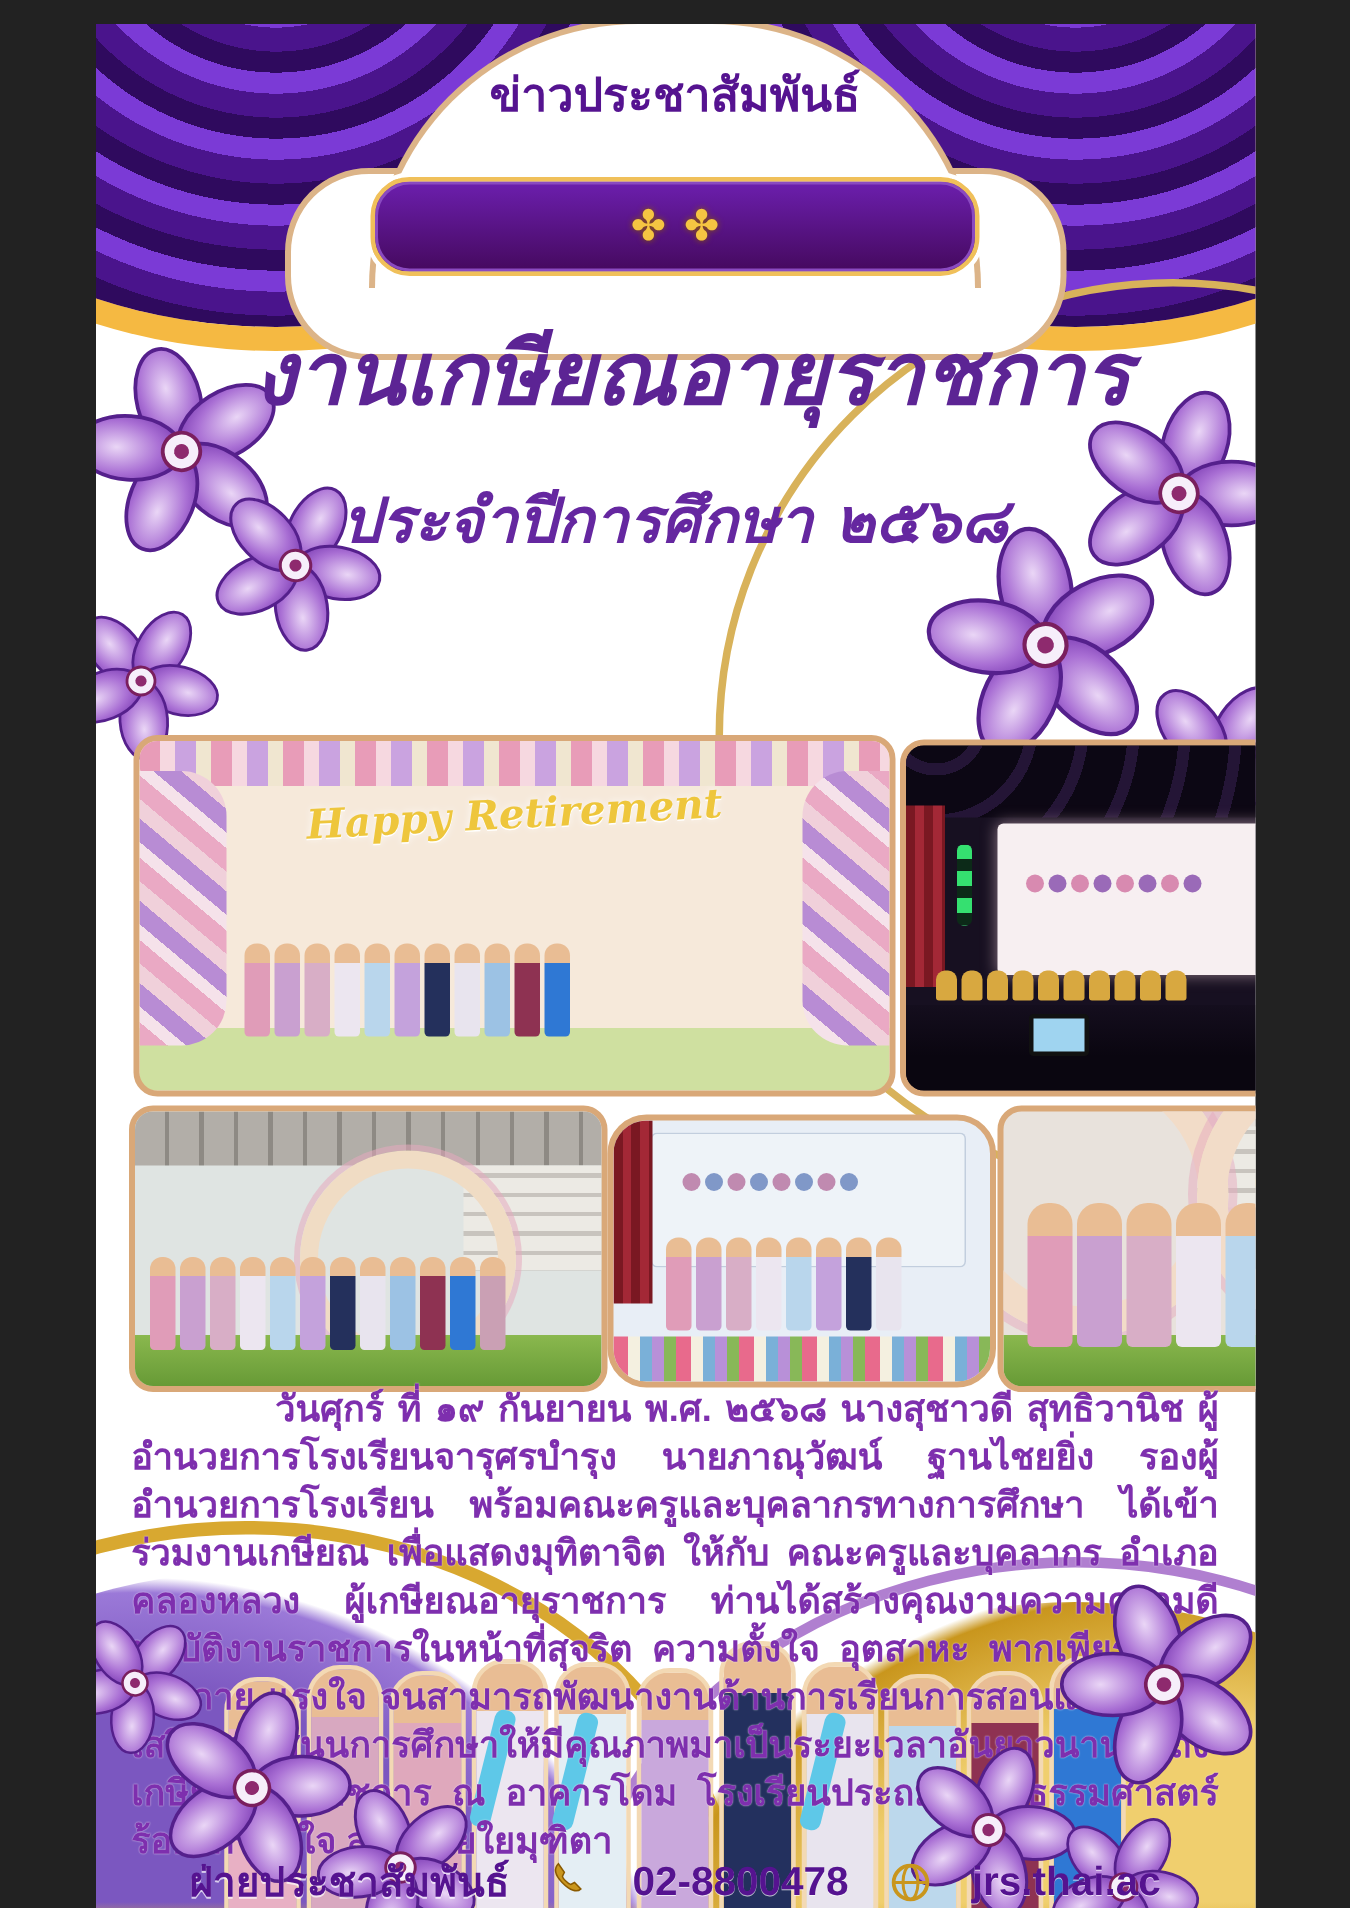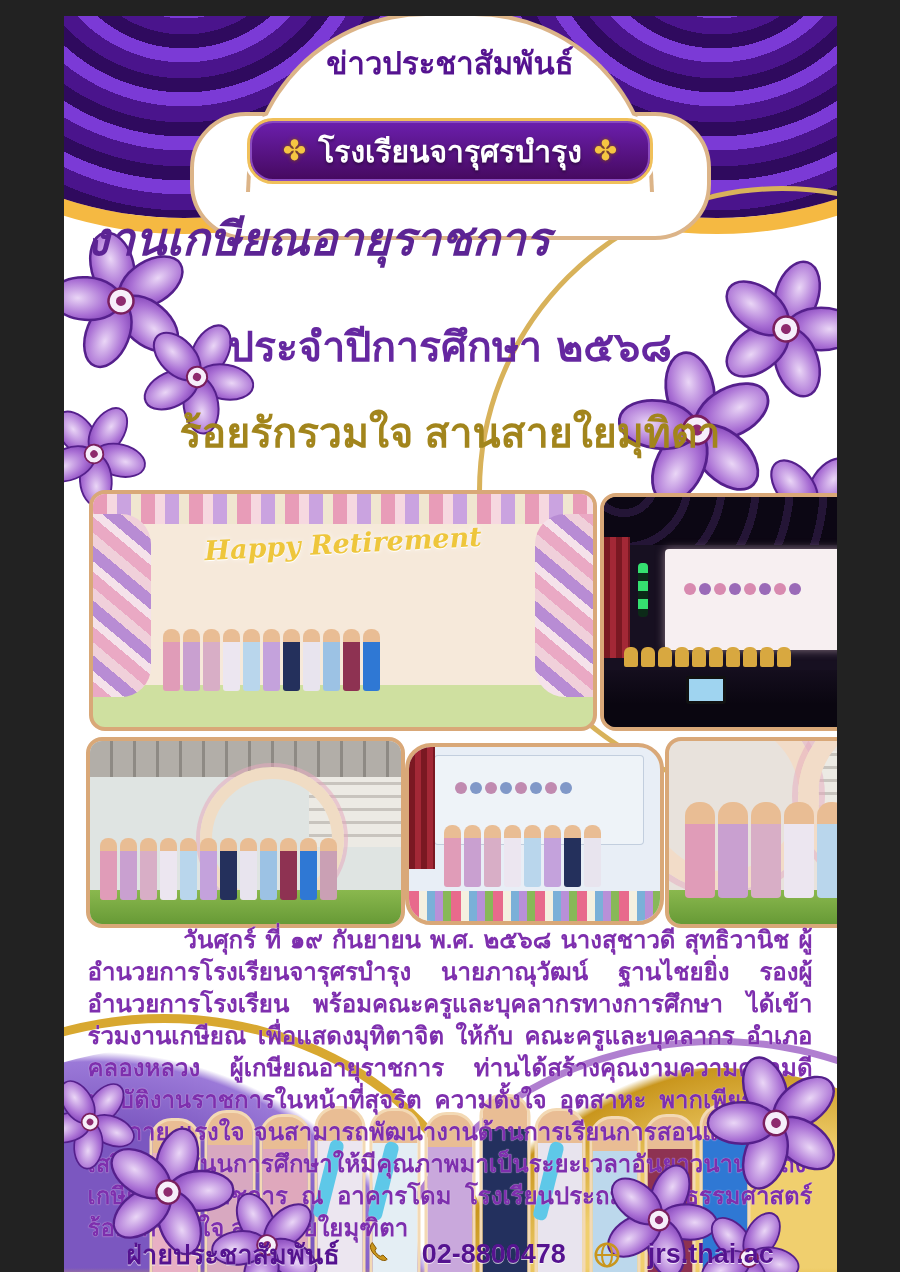--- a/index.html
+++ b/index.html
@@ -28,24 +28,24 @@
   .news-title{font-size:31px;font-weight:bold;color:#551390;}
   .issue{font-size:23px;font-weight:bold;color:#6a1fa0;margin-top:8px;}
   
   .school-banner{position:absolute;left:50%;top:102px;transform:translateX(-50%);
     width:400px;height:60px;z-index:6;display:flex;align-items:center;justify-content:center;gap:12px;
     background:linear-gradient(180deg,#6c1fae,#45095e);border:3px solid #f0c05a;border-radius:26px;
     box-shadow:0 0 0 3px #fff, inset 0 0 0 2px #8a4ac0;}
   .school-banner .txt{color:#fff;font-size:30px;font-weight:bold;text-shadow:0 2px 3px rgba(0,0,0,.4);}
   .gold-flower{color:#f5c542;font-size:28px;line-height:1;text-shadow:0 0 4px #8a5a00;}
   
-  .main-title{position:absolute;left:0;right:0;top:186px;text-align:left;z-index:5;
-    font-family:"DejaVu Serif",serif;font-style:italic;font-weight:bold;font-size:46px;color:#5c2494;padding-left:23px;}
+  .main-title{position:absolute;left:0;right:0;top:186px;text-align:center;z-index:5;
+    font-family:"DejaVu Serif",serif;font-style:italic;font-weight:bold;font-size:58px;color:#5c2494;padding-left:23px;}
   .year-line{position:absolute;left:0;right:0;top:298px;text-align:center;z-index:5;
-    font-family:"DejaVu Serif",serif;font-weight:bold;font-size:41px;color:#6527a0;}
+    font-family:"DejaVu Serif",serif;font-style:italic;font-weight:bold;font-size:41px;color:#6527a0;}
   .slogan{position:absolute;left:0;right:0;top:384px;text-align:center;z-index:5;
     font-weight:bold;font-size:41px;color:#a2851c;}
   
   .orchid{position:absolute;z-index:2;}
   .orchid.fg{z-index:8;}
   .arc-r{position:absolute;right:-250px;top:170px;width:600px;height:600px;border-radius:50%;
     border:5px solid #d8b25a;z-index:1;}
   
   .photo{position:absolute;overflow:hidden;border:4px solid #d9a878;border-radius:16px;z-index:5;background:#eee;}
   .p1{left:25px;top:474px;width:500px;height:233px;background:linear-gradient(180deg,#f6e9da 0 82%,#cfe0a0 82%);}
@@ -179,28 +179,26 @@
   </div>
 
   <div class="top-card"></div>
   <div class="dome"></div>
   <div class="dome-inner">
     <div class="news-title">ข่าวประชาสัมพันธ์</div>
   </div>
 
   <div class="school-banner">
     <span class="gold-flower">✤</span>
-    <span class="txt">โรงเรียนจารุศรบำรุง</span>
     <span class="gold-flower">✤</span>
   </div>
 
   
   <div class="main-title">งานเกษียณอายุราชการ</div>
   <div class="year-line">ประจำปีการศึกษา ๒๕๖๘</div>
-  <div class="slogan">ร้อยรักรวมใจ สานสายใยมุทิตา</div>
 
   
   <div class="arc-r"></div>
   <svg class="orchid" style="left:-18px;top:210px;width:150px;height:150px;transform:rotate(-14deg)" viewBox="-60 -60 120 120">
       <use href="#orchid-sym"></use>
     </svg>
   <svg class="orchid" style="left:72px;top:300px;width:122px;height:122px;transform:rotate(28deg)" viewBox="-60 -60 120 120">
       <use href="#orchid-sym"></use>
     </svg>
   <svg class="orchid" style="left:-26px;top:382px;width:112px;height:112px;transform:rotate(-40deg)" viewBox="-60 -60 120 120">

